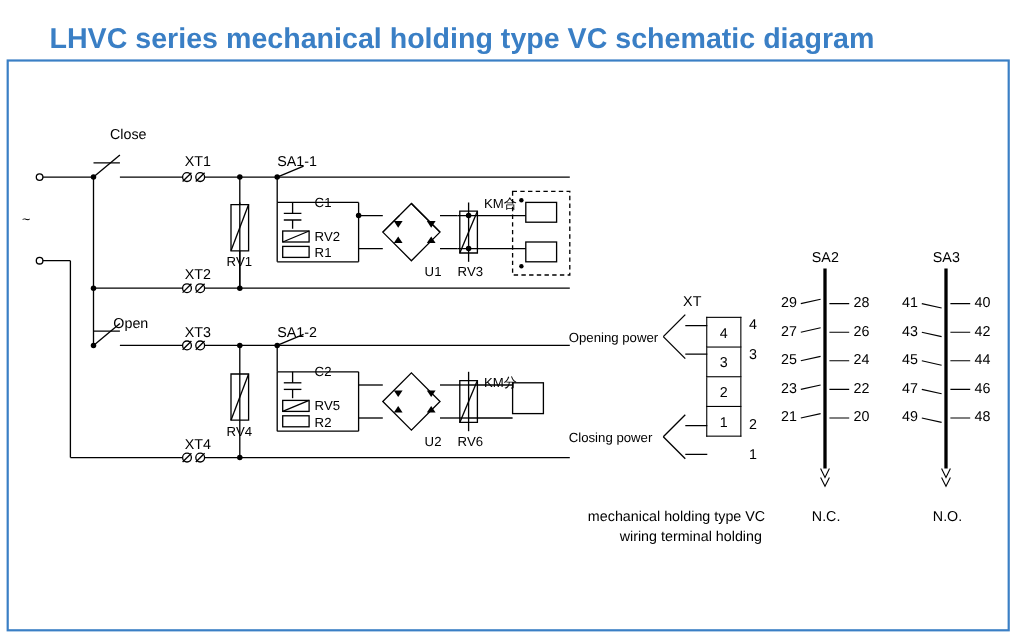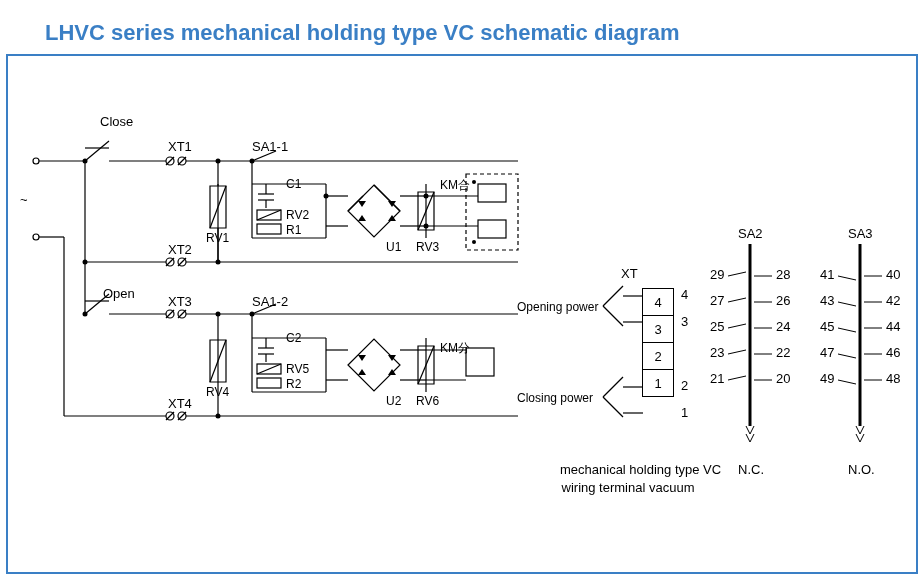--- a/index.html
+++ b/index.html
@@ -1,17 +1,17 @@
 <!DOCTYPE html>
 <html><head>
 <meta charset="utf-8">
 <style>
   html,body{margin:0;padding:0;font-family:Arial,Helvetica,sans-serif;background:#fff;}
   .page{width:922px;height:577px;position:relative;}
-  .title{position:absolute;left:45px;top:20px;font-size:22px;font-weight:bold;color:#3a7fc5;}
+  .title{position:absolute;left:45px;top:20px;font-size:26px;font-weight:bold;color:#3a7fc5;}
   .frame{position:absolute;left:6px;top:54px;width:908px;height:516px;border:2px solid #3a7fc5;}
   svg{position:absolute;left:0;top:0}
   svg text{font-family:"SimSun","NSimSun",Arial,Helvetica,sans-serif;font-size:13px;fill:#000}
   .cap{font-family:"SimSun","NSimSun",Arial;font-size:13px}
   .sm{font-size:12px}
   .tb{position:absolute;font-family:"SimSun",Arial;font-size:13px;text-align:center;border-collapse:collapse}
   .tb td{border:1px solid #000;width:28px;height:24px}
 </style>
 </head>
 <body>
@@ -286,16 +286,16 @@
           <text x="178" y="115">44</text>
         <text x="112" y="141">47</text>
           <text x="178" y="141">46</text>
         <text x="112" y="167">49</text>
           <text x="178" y="167">48</text>
       </g>
       <text x="30" y="258">N.C.</text>
       <text x="140" y="258">N.O.</text>
     </svg>
 
-    <div class="cap" style="position:absolute;left:552px;top:406px;text-align:left;width:180px">mechanical holding type VC</div>
-    <div class="cap" style="position:absolute;left:530px;top:424px;text-align:center;width:180px">wiring terminal vacuum</div>
+    <div class="cap" style="position:absolute;left:517px;top:406px;text-align:center;width:180px">mechanical holding type VC</div>
+    <div class="cap" style="position:absolute;left:530px;top:424px;text-align:center;width:180px">wiring terminal holding</div>
   </div>
 </div>
 
 </body></html>

